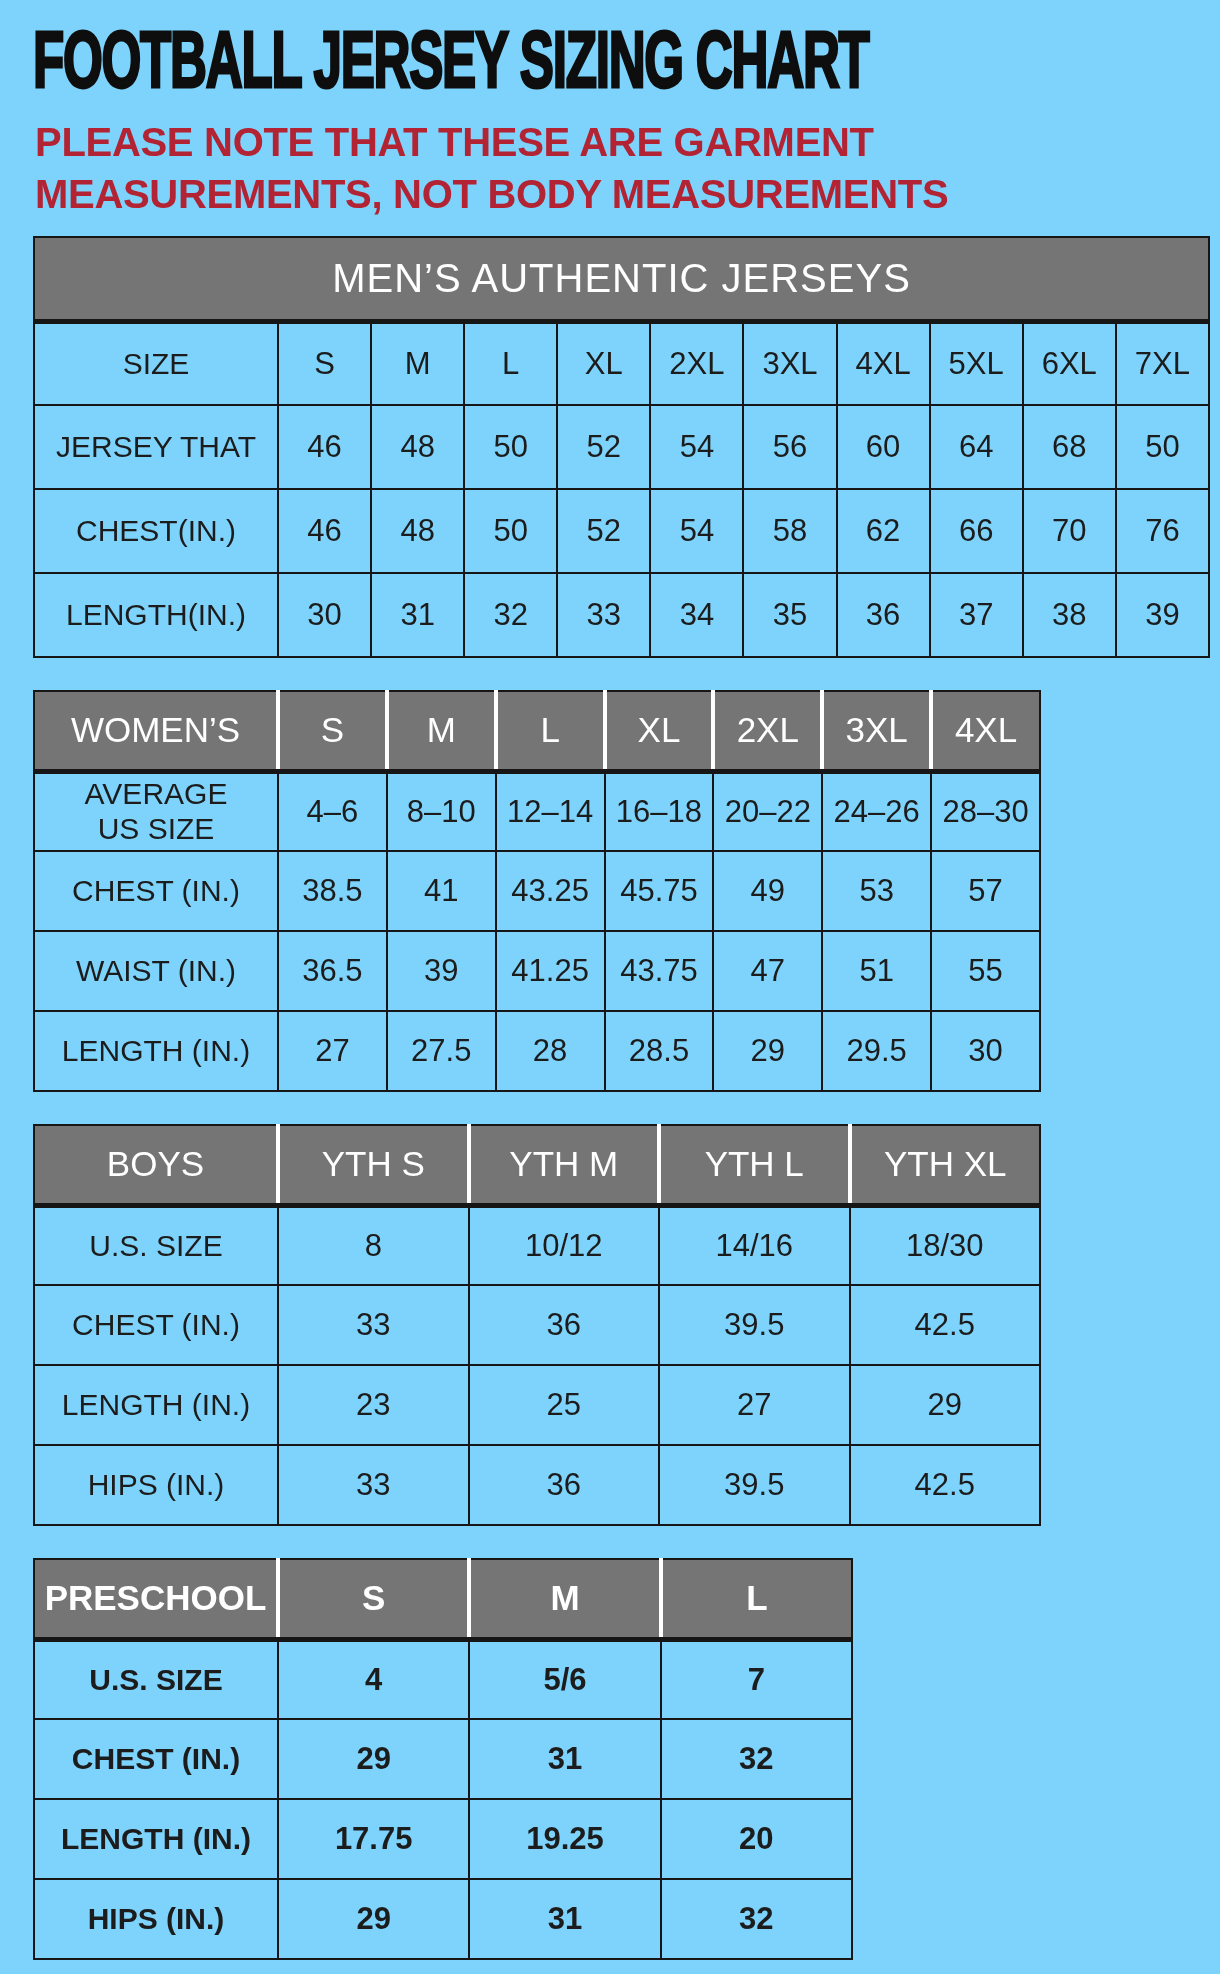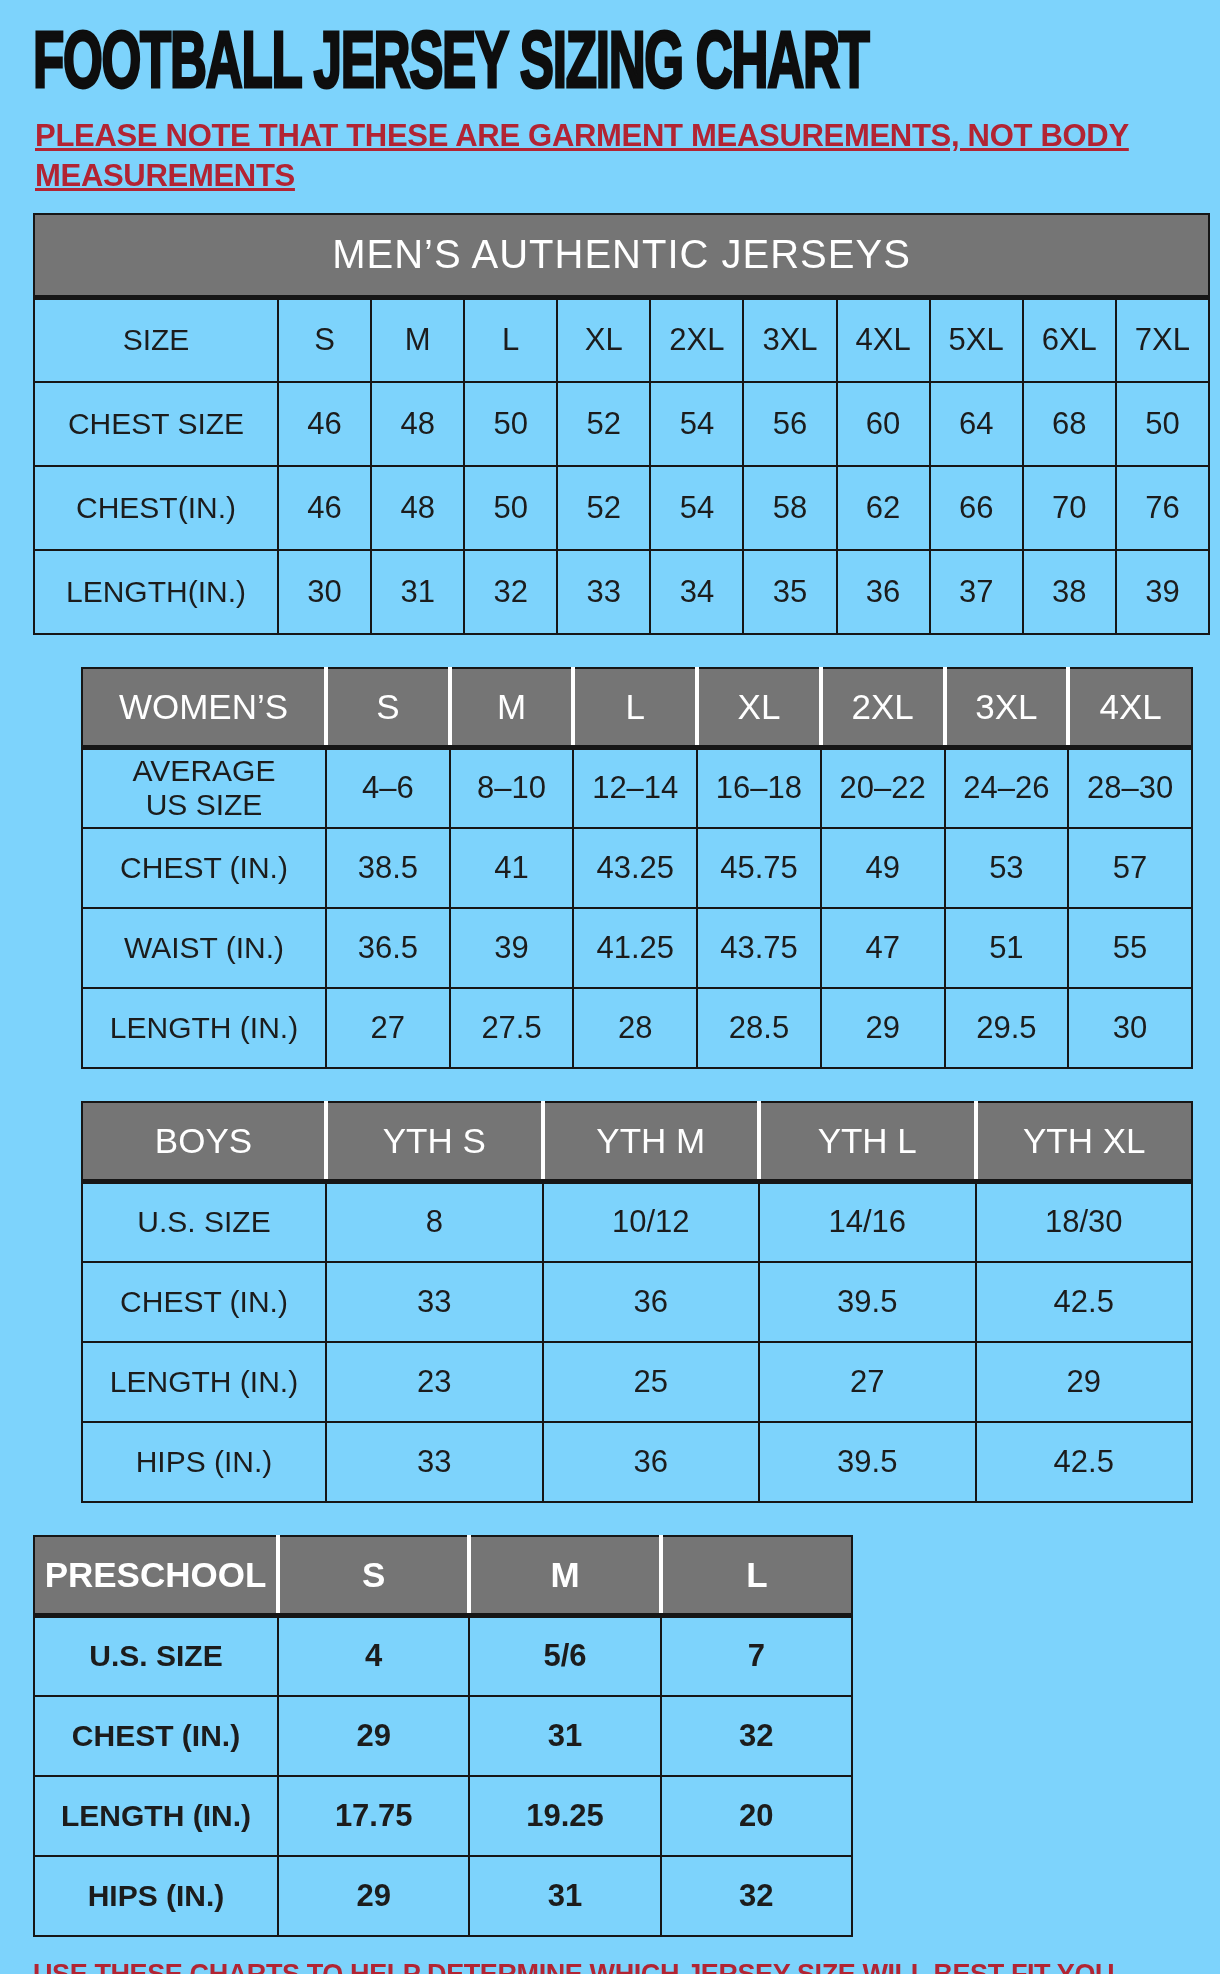--- a/index.html
+++ b/index.html
@@ -23,25 +23,24 @@
     transform-origin:0 50%;
     letter-spacing:-2px;
     -webkit-text-stroke:3px #0e0e0e;
   }
 
   
   .note {
     margin:14px 0 0 2px;
     max-width:1150px;
     color:#b22433;
-    font-size:31px;
+    font-size:40px;
     line-height:1.3;
     font-weight:700;
     letter-spacing:-0.3px;
-    text-decoration:underline;
   }
   .footer-note {
     margin:22px 0 0 0;
     color:#b22433;
     font-size:27px;
     font-weight:700;
     letter-spacing:-0.4px;
     white-space:nowrap;
   }
 
@@ -81,21 +80,21 @@
     border-bottom:5px solid #161616;
   }
   .hdr td:first-child { border-left:2px solid #161616; }
   .hdr td:last-child  { border-right:2px solid #161616; }
 
   
   .tbl-mens { width:1177px; margin-top:16px; }
   .tbl-mens td { height:84px; }
 
   
-  .tbl-womens, .tbl-boys { width:1112px; margin-top:32px;margin-left:48px; }
+  .tbl-womens, .tbl-boys { width:1008px; margin-top:32px; }
   .tbl-womens td, .tbl-boys td { height:80px; }
 
   
   .tbl-preschool { width:820px; margin-top:32px; }
   .tbl-preschool td { height:80px;font-weight:bold; }
 
   col.c-lbl { width:244px; }
 </style>
 </head>
 <body>
@@ -122,21 +121,21 @@
       <td>L</td>
       <td>XL</td>
       <td>2XL</td>
       <td>3XL</td>
       <td>4XL</td>
       <td>5XL</td>
       <td>6XL</td>
       <td>7XL</td>
     </tr>
     <tr>
-      <td class="lbl">CHEST SIZE</td>
+      <td class="lbl">JERSEY THAT</td>
       <td>46</td>
       <td>48</td>
       <td>50</td>
       <td>52</td>
       <td>54</td>
       <td>56</td>
       <td>60</td>
       <td>64</td>
       <td>68</td>
       <td>50</td>

